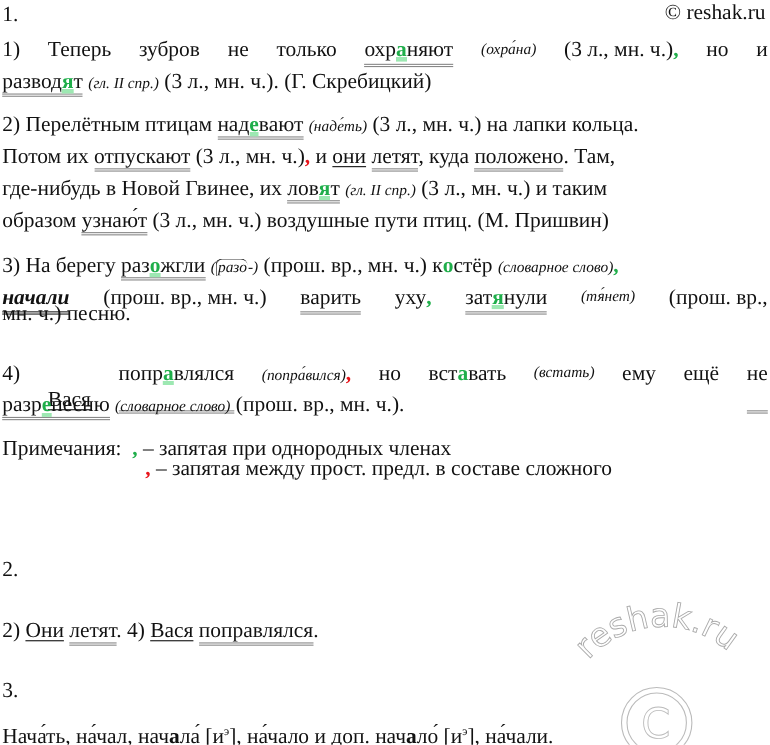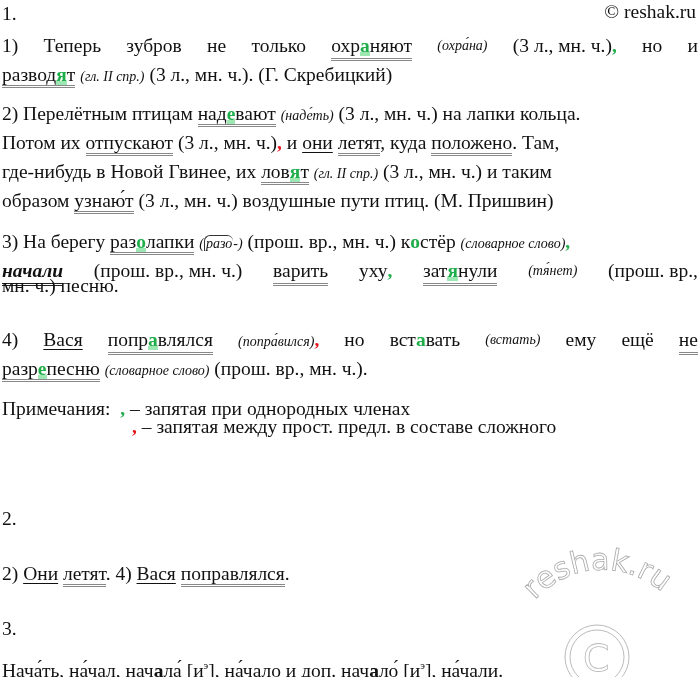--- a/index.html
+++ b/index.html
@@ -5,21 +5,21 @@
   html, body { margin: 0; padding: 0; background: #ffffff; }
   body {
     width: 700px; height: 677px; position: relative; overflow: hidden;
     font-family: "Liberation Serif", serif; color: #111; font-size: 19.5px;
   }
   .page { position: absolute; left: 0; top: 0; width: 700px; }
   .line { position: absolute; left: 2px; white-space: nowrap; line-height: 24px; }
   .just { display: flex; justify-content: space-between; width: 696px; }
   .copyright { position: absolute; right: 4px; top: 0px; line-height: 24px; }
   .it { font-style: italic; font-size: 14px; }
-  .ul1 { text-decoration: underline; text-underline-offset: 3px; text-decoration-thickness: 1px; }
+  .ul1 { text-decoration: underline; text-underline-offset: 3px; text-decoration-thickness: 1px; margin-top: 24px; }
   .ul2 { border-bottom: 3px double #888; padding-bottom: 0px; }
   .ulb { text-decoration: underline; text-underline-offset: 3px; text-decoration-thickness: 1.5px; font-weight: bold; border-bottom: 3px double #222; text-decoration: none; font-style: italic; }
   .g { color: #1fae4a; font-weight: bold; }
   .ghl { color: #1fae4a; font-weight: bold; background: linear-gradient(to top, #9de8b2 0 4px, transparent 4px); }
   .r { color: #e8141b; font-weight: bold; }
   .b { font-weight: bold; }
   .arc { border-top: 1px solid #333; border-left: 1px solid #333; border-radius: 6px 6px 0 0; padding: 0 1px; }
   .sup { font-size: 11px; vertical-align: super; }
   .wm { position: absolute; left: 515px; top: 545px; width: 190px; height: 135px; }
 </style>
@@ -58,21 +58,21 @@
   </div>
   <div class="line" style="top:160px">
     <span>где-нибудь в Новой Гвинее, их </span><span class="ul2"><span>лов</span><span class="ghl">я</span><span>т</span></span>
     <span class="it">(гл. II спр.)</span><span> (3 л., мн. ч.) и таким</span>
   </div>
   <div class="line" style="top:189px">
     <span>образом </span><span class="ul2">узнаю́т</span><span> (3 л., мн. ч.) воздушные пути птиц. (М. Пришвин)</span>
   </div>
 
   <div class="line" style="top:230px">
-    <span>3) На берегу </span><span class="ul2"><span>раз</span><span class="ghl">о</span><span>лапки</span></span>
+    <span>3) На берегу </span><span class="ul2"><span>раз</span><span class="ghl">о</span><span>жгли</span></span>
     <span class="it"><span>(</span><span class="arc">разо</span><span>-)</span></span><span> (прош. вр., мн. ч.) к</span><span class="g">о</span><span>стёр </span><span class="it">(словарное слово)</span><span class="g">,</span>
   </div>
   <div class="line just" style="top:259px">
     <span class="ulb">начали</span>
     <span>(прош. вр., мн. ч.)</span>
     <span class="ul2">варить</span>
     <span><span>уху</span><span class="g">,</span></span>
     <span class="ul2"><span>зат</span><span class="ghl">я</span><span>нули</span></span>
     <span class="it">(тя́нет)</span>
     <span>(прош. вр.,</span>

